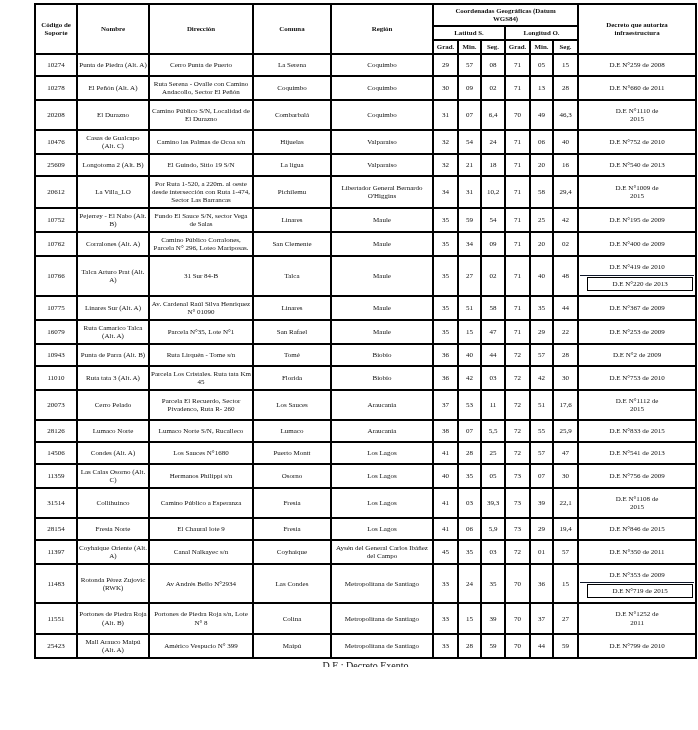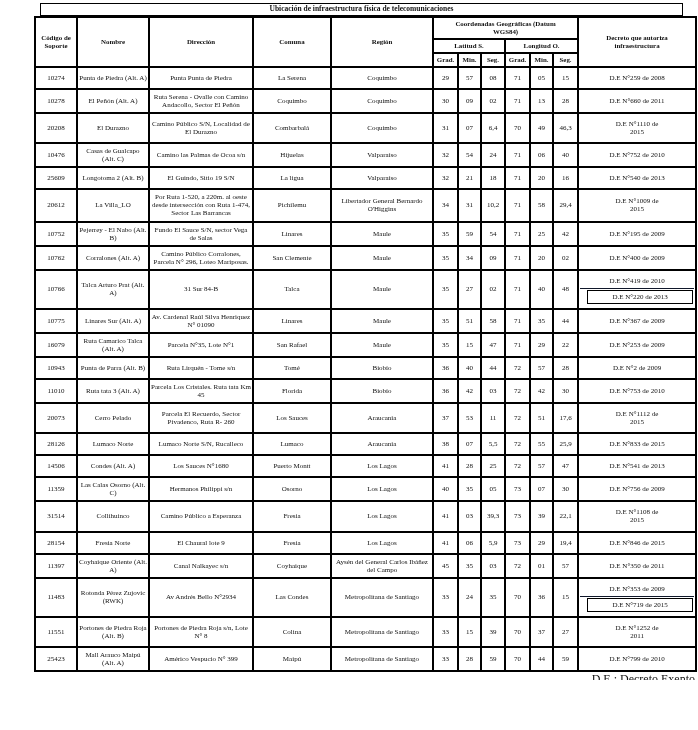--- a/index.html
+++ b/index.html
@@ -56,31 +56,30 @@
   td.decreto { padding: 0; }
   .dec-only  { padding: 3px 1px; }
   .dec-first { padding: 3px 1px; border-bottom: 1px solid #0f172a; }
   .dec-boxed { border: 1px solid #000; margin: 1px 1px 1px 7px; padding: 2px 1px; }
   .dec-text  { display: inline-block; max-width: 58px; }
   .footnote {
     margin-top: 2px;
     margin-left: 2px;
     height: 6px;
     overflow: hidden;
-    font-size: 12px;
+    font-size: 10px;
     line-height: 10px;
-    text-align: right;
+    text-align: center;
   }
 </style>
 </head>
 <body>
 
 <div class="doc">
 
-  <div class="title-bar">Ubicación de infraestructura física de telecomunicaciones</div>
 
   <table class="grid">
     <colgroup>
       <col style="width:42px">
         <col style="width:72px">
         <col style="width:104px">
       <col style="width:78px">
         <col style="width:102px">
       <col style="width:25px">
         <col style="width:23px">
@@ -110,21 +109,21 @@
         <th>Seg.</th>
         <th>Grad.</th>
         <th>Min.</th>
         <th>Seg.</th>
       </tr>
     </thead>
     <tbody>
         <tr>
           <td>10274</td>
           <td>Punta de Piedra (Alt. A)</td>
-          <td>Punta Punta de Piedra</td>
+          <td>Cerro Punta de Puerto</td>
           <td>La Serena</td>
           <td>Coquimbo</td>
           <td>29</td>
           <td>57</td>
           <td>08</td>
           <td>71</td>
           <td>05</td>
           <td>15</td>
           <td class="decreto">
             <div class="dec-only"><span class="dec-text">D.E N°259 de 2008</span></div>

